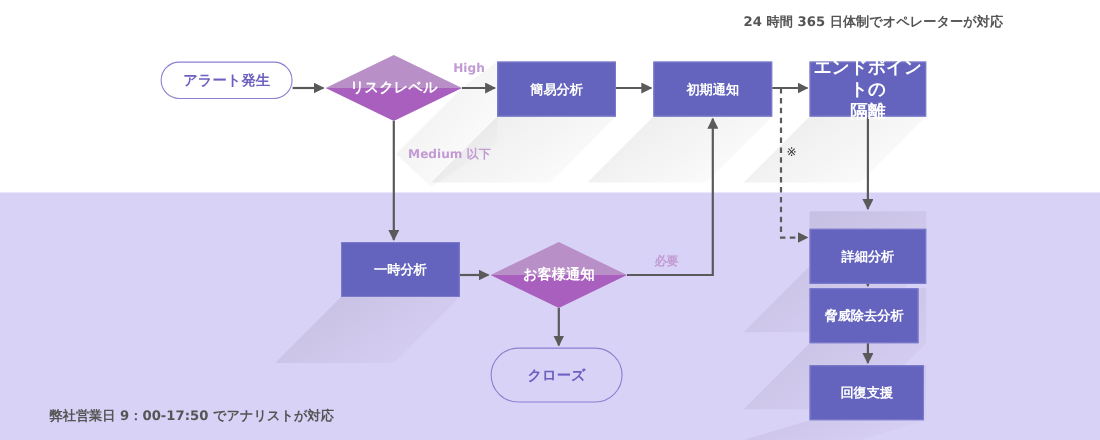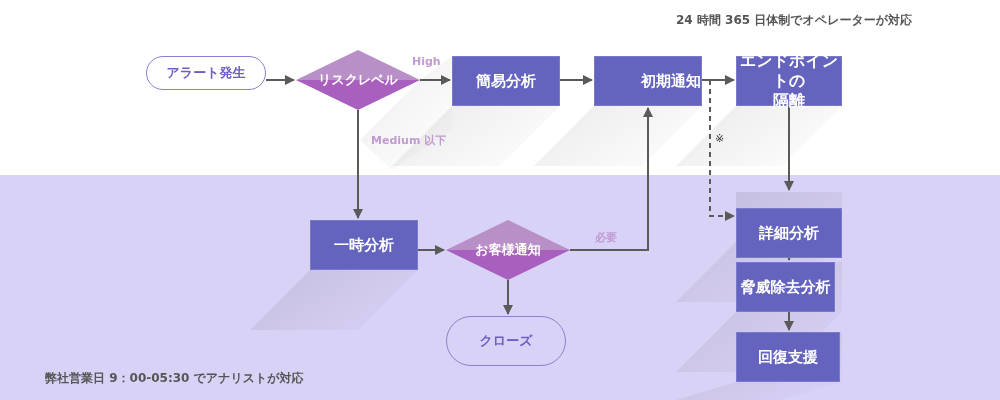--- a/index.html
+++ b/index.html
@@ -2,21 +2,21 @@
 <html><head>
 <meta charset="utf-8">
 <style>
   html, body { margin:0; padding:0; }
   body { width:1000px; height:400px; position:relative; overflow:hidden; background:#ffffff;
          font-family:"DejaVu Sans", "Liberation Sans", sans-serif; }
   .bg-bottom { position:absolute; left:0; top:175px; width:1000px; height:225px; background:#d9d2f7; }
   svg.diagram { position:absolute; left:0; top:0; }
   .note { position:absolute; font-size:12px; font-weight:bold; color:#555; white-space:nowrap; }
   .note-top { left:676px; top:12px; }
-  .box { position:absolute; background:#6464be; color:#fff; font-weight:bold; font-size:15px;
+  .box { position:absolute; background:#6464be; color:#fff; font-weight:bold; font-size:12px;
          display:flex; align-items:center; justify-content:center; text-align:center; line-height:1.25;
          box-sizing:border-box; border:1px solid #7a7acc; }
   .pill { position:absolute; box-sizing:border-box; border:1.2px solid #8b7fcf; border-radius:26px;
           background:transparent; color:#6b5fc0; font-weight:bold; font-size:13px;
           display:flex; align-items:center; justify-content:center; }
   .pill.white { background:#ffffff; }
   .dlabel { position:absolute; color:#fff; font-weight:bold; font-size:13px; text-align:center; white-space:nowrap; }
   .elabel { position:absolute; color:#c29ad4; font-weight:bold; font-size:11px; white-space:nowrap; }
   .mark { position:absolute; color:#333; font-size:11px; }
 </style>
@@ -69,36 +69,36 @@
     <polyline points="570,250 648,250 648,108" marker-end="url(#arr)"></polyline>
     <line x1="508" y1="280" x2="508" y2="314" marker-end="url(#arr)"></line>
     <line x1="789" y1="106" x2="789" y2="190" marker-end="url(#arr)"></line>
     <line x1="789" y1="242" x2="789" y2="260" marker-end="url(#arr)"></line>
     <line x1="789" y1="312" x2="789" y2="330" marker-end="url(#arr)"></line>
     <polyline points="710,80 710,216 734,216" stroke-dasharray="5,4" marker-end="url(#arr)"></polyline>
   </g>
 </svg>
 
 <div class="note note-top">24 時間 365 日体制でオペレーターが対応</div>
-<div class="note" style="left:45px;top:370px;">弊社営業日 9：00-05:30 でアナリストが対応</div>
+<div class="note" style="left:45px;top:370px;">弊社営業日 9：00-17:50 でアナリストが対応</div>
 
 <div class="pill white" style="left:146px;top:56px;width:120px;height:34px;">
   <span>アラート発生</span>
 </div>
 <div class="pill" style="left:446px;top:316px;width:120px;height:50px;">
   <span>クローズ</span>
 </div>
 
 <div class="dlabel" style="left:296px;top:71px;width:124px;">リスクレベル</div>
 <div class="dlabel" style="left:446px;top:241px;width:124px;">お客様通知</div>
 
 <div class="box" style="left:452px;top:56px;width:108px;height:50px;">
   <span>簡易分析</span>
 </div>
-<div class="box" style="left:594px;top:56px;width:108px;height:50px;justify-content:flex-end;">
+<div class="box" style="left:594px;top:56px;width:108px;height:50px;">
   <span>初期通知</span>
 </div>
 <div class="box" style="left:736px;top:56px;width:106px;height:50px;font-size:16px;white-space:pre-line;">
   <span>エンドポイントの
 隔離</span>
 </div>
 <div class="box" style="left:310px;top:220px;width:108px;height:50px;">
   <span>一時分析</span>
 </div>
 <div class="box" style="left:736px;top:208px;width:106px;height:50px;">

